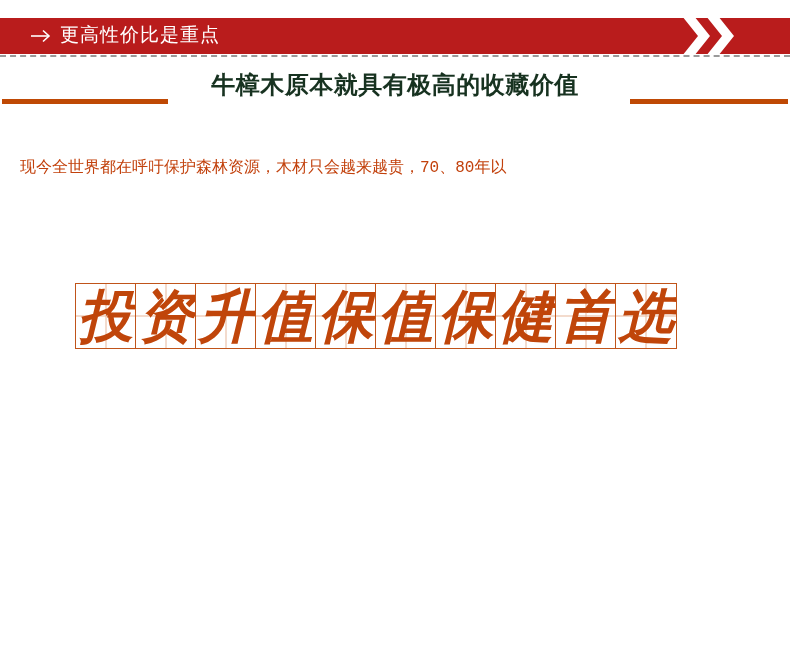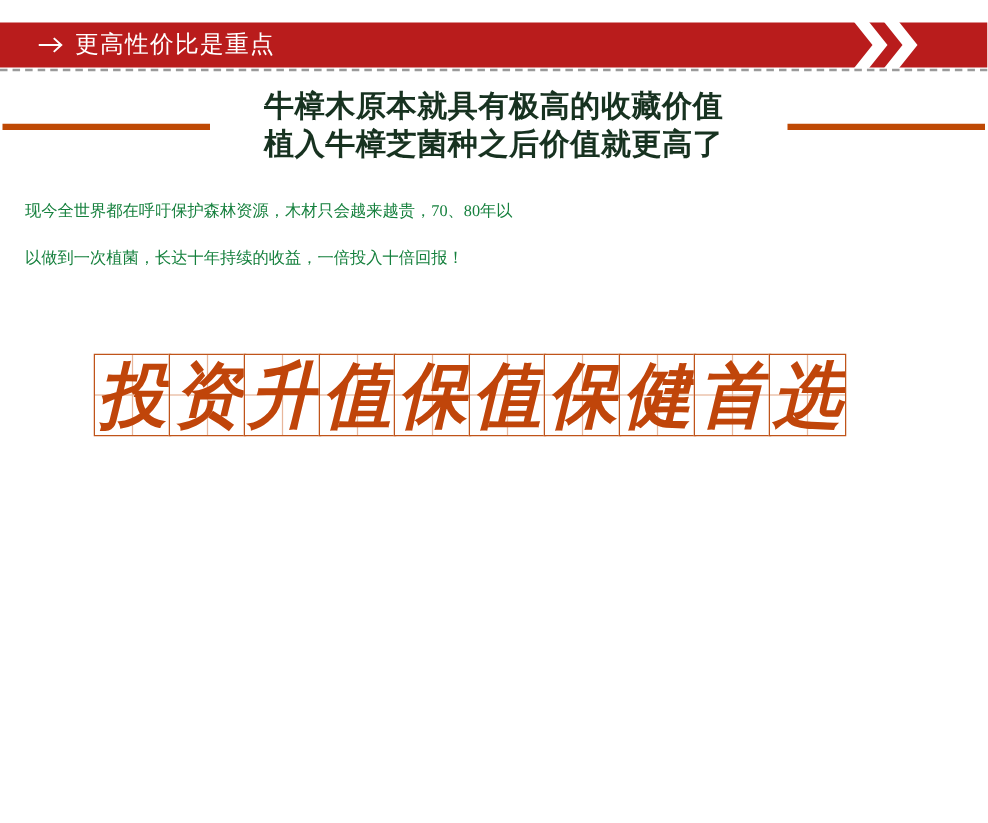--- a/index.html
+++ b/index.html
@@ -104,23 +104,23 @@
     letter-spacing: 0.5px;
   }
   .title-line { display: block; }
 
   
   .body-para {
     position: absolute;
     left: 20px;
     top: 150px;
     width: 755px;
-    color: #15803d;
-    font-family: Liberation Serif, serif;
-    font-size: 13px;
+    color: #c2410c;
+    font-family: Liberation Mono, monospace;
+    font-size: 16px;
     line-height: 37px;
     text-align: justify;
   }
   .body-line { display: block; white-space: nowrap; }
 
   
   .calligraphy-grid {
     position: absolute;
     left: 75px;
     top: 283px;
@@ -191,27 +191,25 @@
     <polygon points="26,1 38,1 54,21 38,41 26,41 42,21" fill="#ffffff"></polygon>
   </svg>
 </div>
 <div class="dashed-rule"></div>
 
 <div class="title-wrap">
   <div class="rule-left"></div>
   <div class="rule-right"></div>
   <div class="title-lines">
     <span class="title-line">牛樟木原本就具有极高的收藏价值</span>
-    <span class="title-line">植入牛樟芝菌种之后价值就更高了</span>
   </div>
 </div>
 
 <div class="body-para">
   <span class="body-line">现今全世界都在呼吁保护森林资源，木材只会越来越贵，70、80年以</span>
-  <span class="body-line">以做到一次植菌，长达十年持续的收益，一倍投入十倍回报！</span>
 </div>
 
 <div class="calligraphy-grid">
   <div class="cell">
     <span class="cross-v"></span>
     <span class="cross-h"></span>
     <span class="glyph">投</span>
   </div>
   <div class="cell">
     <span class="cross-v"></span>

